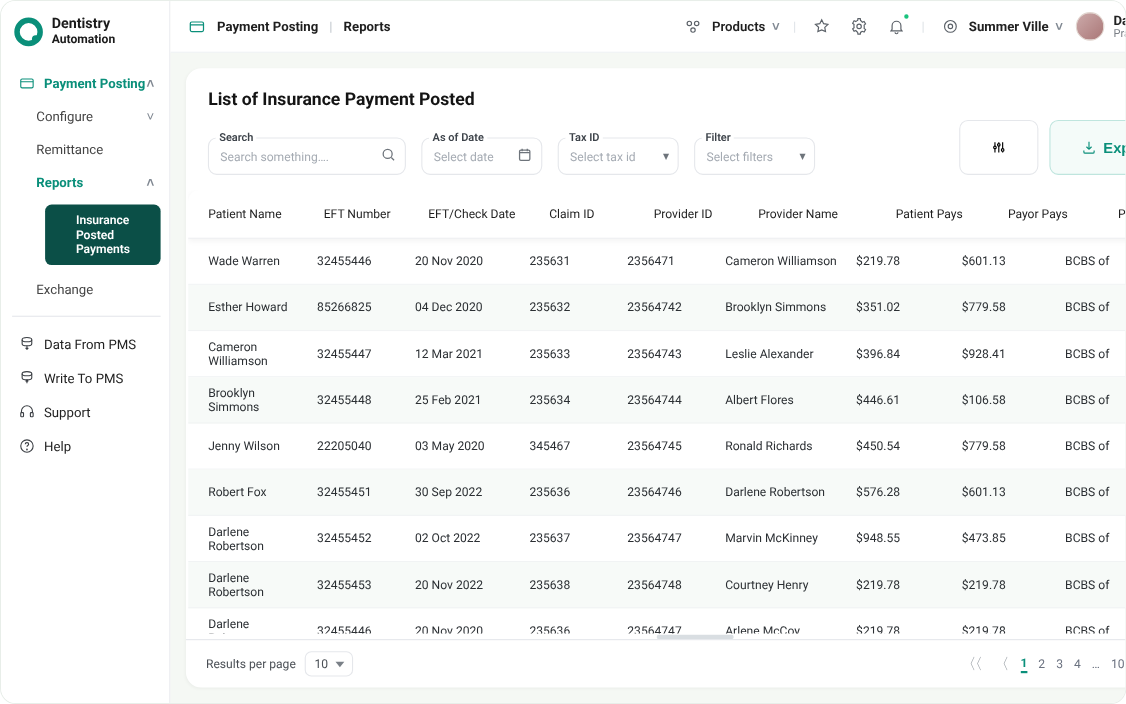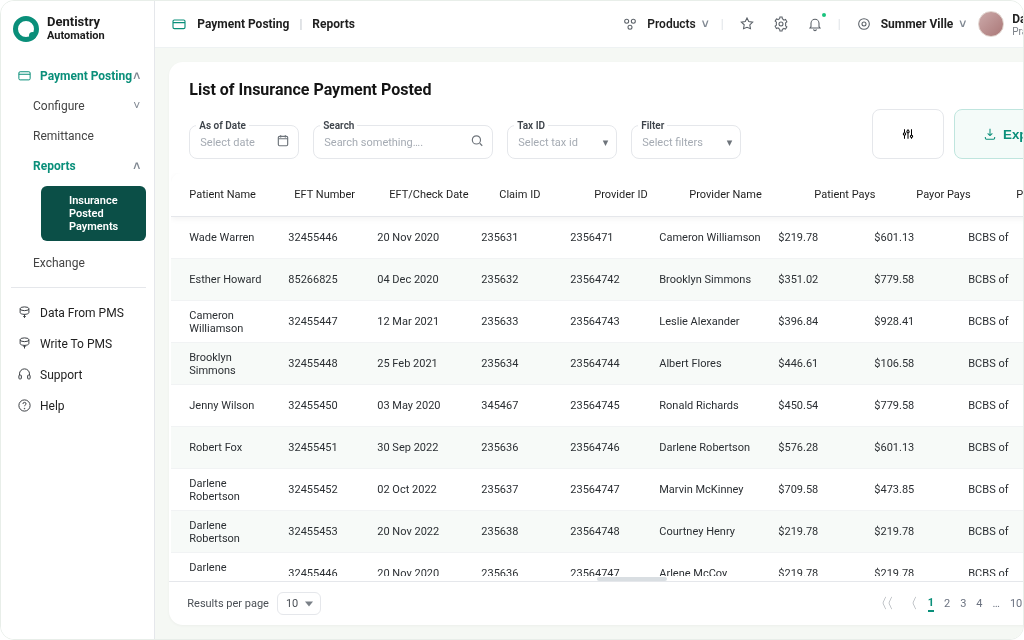--- a/index.html
+++ b/index.html
@@ -263,37 +263,37 @@
             <div class="role">Practice User</div>
           </span>
         </div>
       </div>
     </div>
 
     <section class="card">
       <div class="card-title">List of Insurance  Payment Posted</div>
 
       <div class="filters">
+        <div class="f search">
+          <span class="f-label">Search</span>
+          <div class="f-input">
+            <span>Search something….</span>
+            <span class="r"><svg width="14" height="14" viewBox="0 0 24 24" fill="none" stroke="currentColor" stroke-width="2">
+                  <circle cx="11" cy="11" r="7"></circle>
+                  <path d="M21 21l-4.3-4.3"></path>
+                </svg></span>
+          </div>
+        </div>
         <div class="f date">
           <span class="f-label">As of Date</span>
           <div class="f-input">
             <span>Select date</span>
             <span class="r"><svg width="14" height="14" viewBox="0 0 24 24" fill="none" stroke="currentColor" stroke-width="2">
                   <rect x="4" y="5" width="16" height="16" rx="2"></rect>
                   <path d="M4 9h16M8 3v4M16 3v4"></path>
-                </svg></span>
-          </div>
-        </div>
-        <div class="f search">
-          <span class="f-label">Search</span>
-          <div class="f-input">
-            <span>Search something….</span>
-            <span class="r"><svg width="14" height="14" viewBox="0 0 24 24" fill="none" stroke="currentColor" stroke-width="2">
-                  <circle cx="11" cy="11" r="7"></circle>
-                  <path d="M21 21l-4.3-4.3"></path>
                 </svg></span>
           </div>
         </div>
         <div class="f tax">
           <span class="f-label">Tax ID</span>
           <div class="f-input">
             <span>Select tax id</span>
             <span class="r">▾</span>
           </div>
         </div>
@@ -375,21 +375,21 @@
               <div class="cell ">25 Feb 2021</div>
               <div class="cell ">235634</div>
               <div class="cell ">23564744</div>
               <div class="cell ">Albert Flores</div>
               <div class="cell ">$446.61</div>
               <div class="cell ">$106.58</div>
               <div class="cell payor">BCBS of</div>
             </div>
             <div class="trow">
               <div class="cell ">Jenny Wilson</div>
-              <div class="cell ">32455450</div>
+              <div class="cell ">22205040</div>
               <div class="cell ">03 May 2020</div>
               <div class="cell ">345467</div>
               <div class="cell ">23564745</div>
               <div class="cell ">Ronald Richards</div>
               <div class="cell ">$450.54</div>
               <div class="cell ">$779.58</div>
               <div class="cell payor">BCBS of</div>
             </div>
             <div class="trow">
               <div class="cell ">Robert Fox</div>
@@ -402,21 +402,21 @@
               <div class="cell ">$601.13</div>
               <div class="cell payor">BCBS of</div>
             </div>
             <div class="trow">
               <div class="cell twoline">Darlene<br>Robertson</div>
               <div class="cell ">32455452</div>
               <div class="cell ">02 Oct 2022</div>
               <div class="cell ">235637</div>
               <div class="cell ">23564747</div>
               <div class="cell ">Marvin McKinney</div>
-              <div class="cell ">$709.58</div>
+              <div class="cell ">$948.55</div>
               <div class="cell ">$473.85</div>
               <div class="cell payor">BCBS of</div>
             </div>
             <div class="trow">
               <div class="cell twoline">Darlene<br>Robertson</div>
               <div class="cell ">32455453</div>
               <div class="cell ">20 Nov 2022</div>
               <div class="cell ">235638</div>
               <div class="cell ">23564748</div>
               <div class="cell ">Courtney Henry</div>

